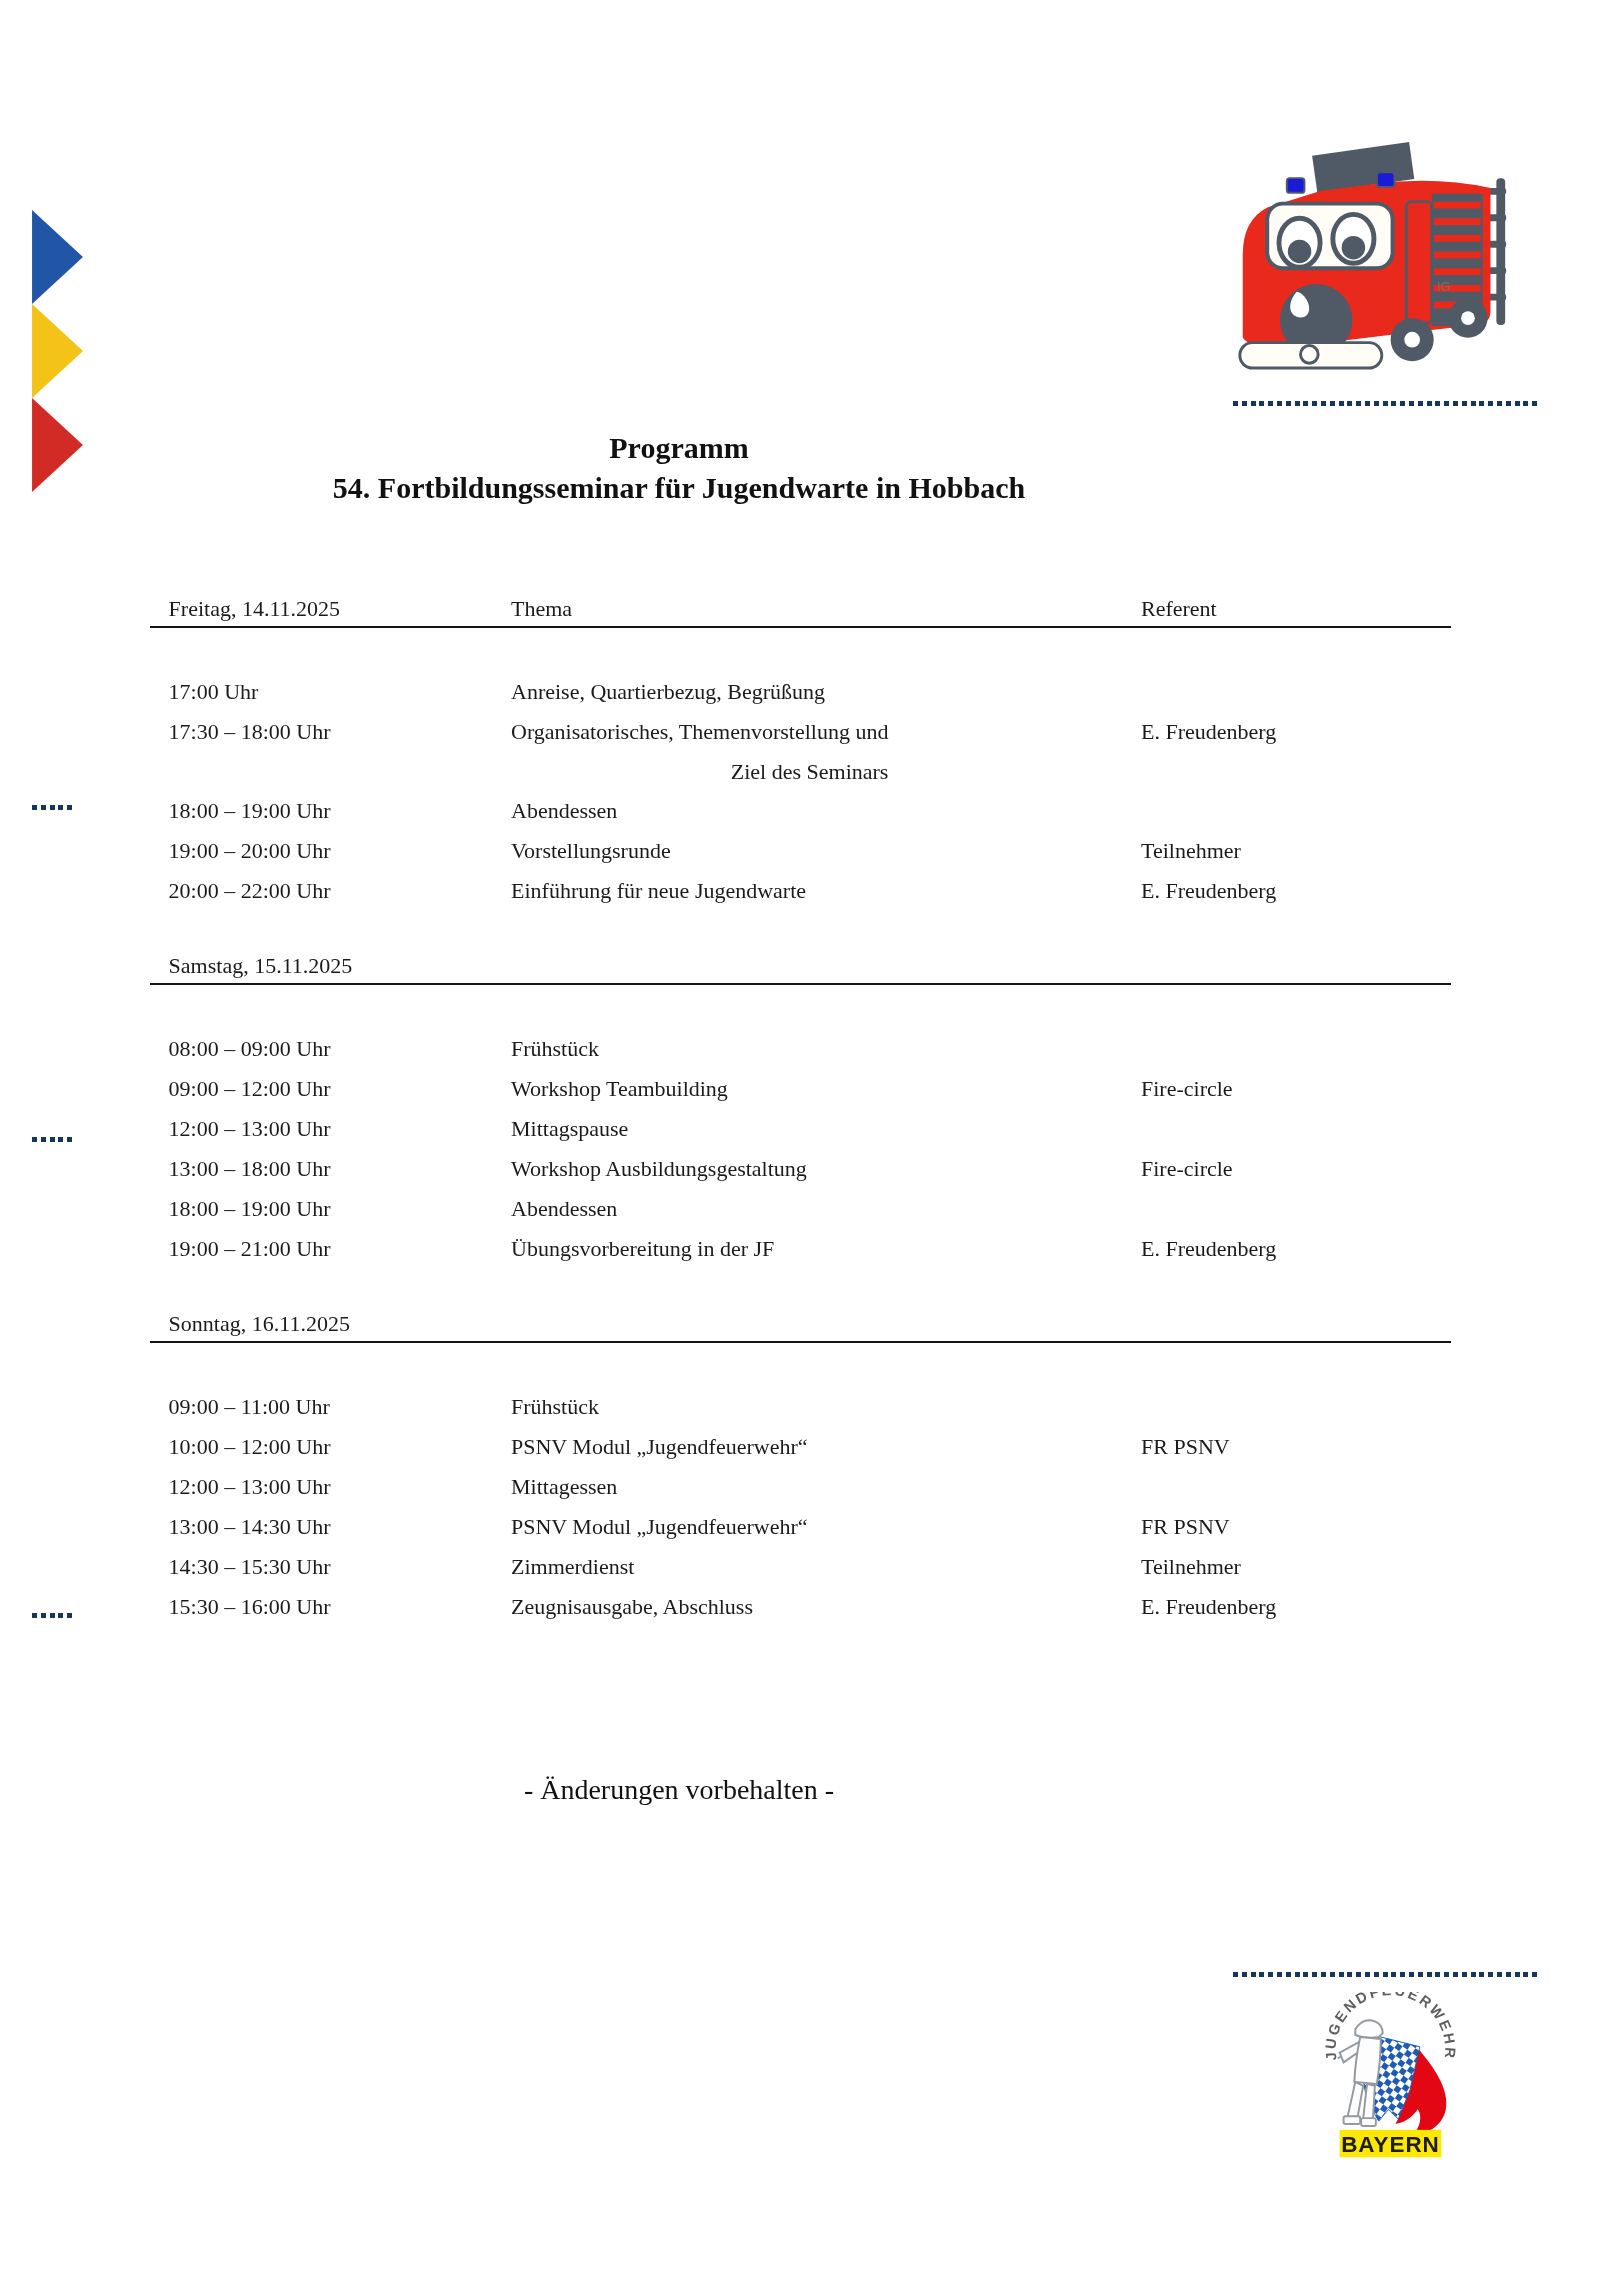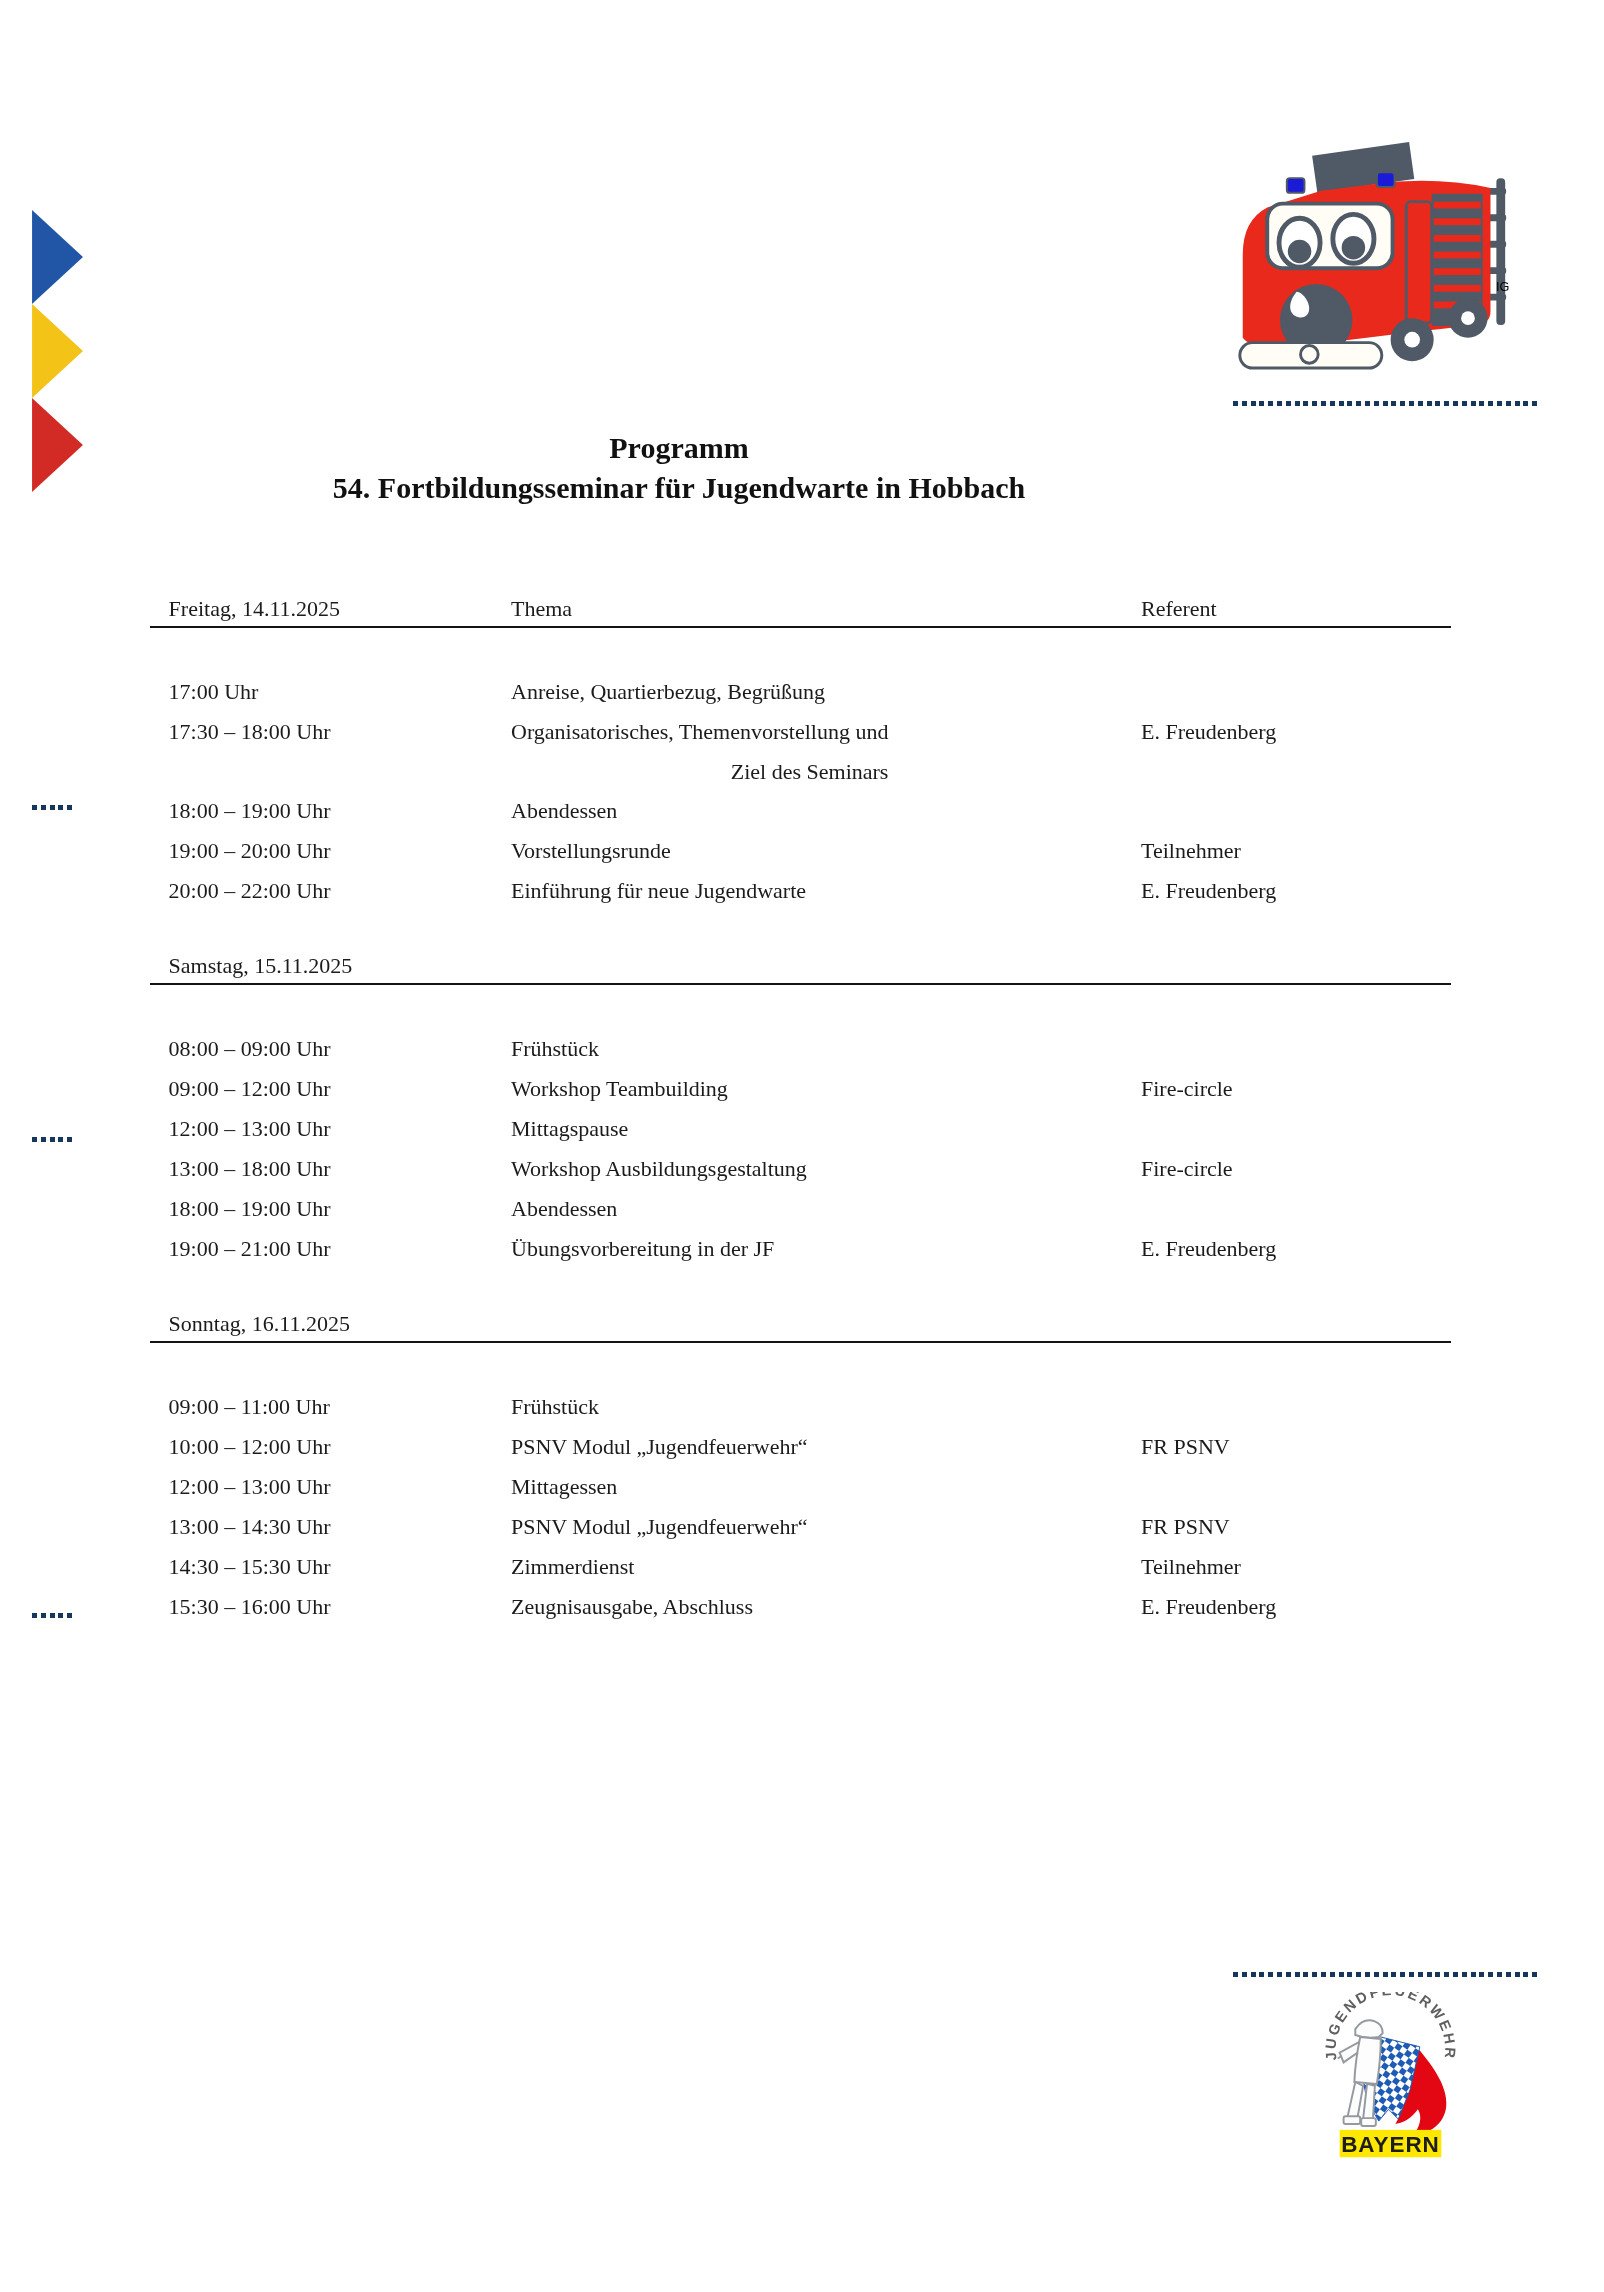--- a/index.html
+++ b/index.html
@@ -31,21 +31,21 @@
   .dots{position:absolute;height:4.9px;
         background-image:repeating-linear-gradient(to right,#16365c 0 4.9px,transparent 4.9px 8.8px);}
   .dots-left-1{left:32px;top:805px;width:40px;}
   .dots-left-2{left:32px;top:1137px;width:40px;}
   .dots-left-3{left:32px;top:1613px;width:40px;}
   .dots-truck{left:1233px;top:401px;width:305px;}
   .dots-logo{left:1233px;top:1972px;width:305px;}
 
   .triangles{position:absolute;left:32px;top:209px;}
   .truck{position:absolute;left:1228px;top:137px;}
-  .truck-signature{position:absolute;left:1496px;top:280px;font-size:12.7px;color:#000000;}
+  .truck-signature{position:absolute;left:1437px;top:280px;font-size:12.7px;color:#737373;}
   .logo{position:absolute;left:1304px;top:1992px;}
 </style>
 </head>
 <body>
 
 <div class="page">
 
   <svg class="triangles" width="51" height="284" viewBox="0 0 52 290">
     <polygon points="0,1 52,49 0,97" fill="#2156a6"></polygon>
     <polygon points="0,97 52,145 0,193" fill="#f4c318"></polygon>
@@ -227,20 +227,21 @@
         <span class="cell c2">Zeugnisausgabe, Abschluss</span>
         <span class="cell c3">E. Freudenberg</span>
       </div>
     </div>
   </div>
 
   <div class="dots dots-left-1"></div>
   <div class="dots dots-left-2"></div>
   <div class="dots dots-left-3"></div>
 
+  <div class="footer-note">- Änderungen vorbehalten -</div>
 
   <div class="dots dots-logo"></div>
   <svg class="logo" width="173" height="176" viewBox="0 0 176 180">
     <defs>
       <pattern id="bav" patternUnits="userSpaceOnUse" width="12" height="12" patternTransform="rotate(35)">
         <rect width="12" height="12" fill="#ffffff"></rect>
         <rect width="6" height="6" fill="#1d5bb4"></rect>
         <rect x="6" y="6" width="6" height="6" fill="#1d5bb4"></rect>
       </pattern>
       <path id="arcPath" d="M34,74 A56,56 0 1 1 142,74" fill="none"></path>

